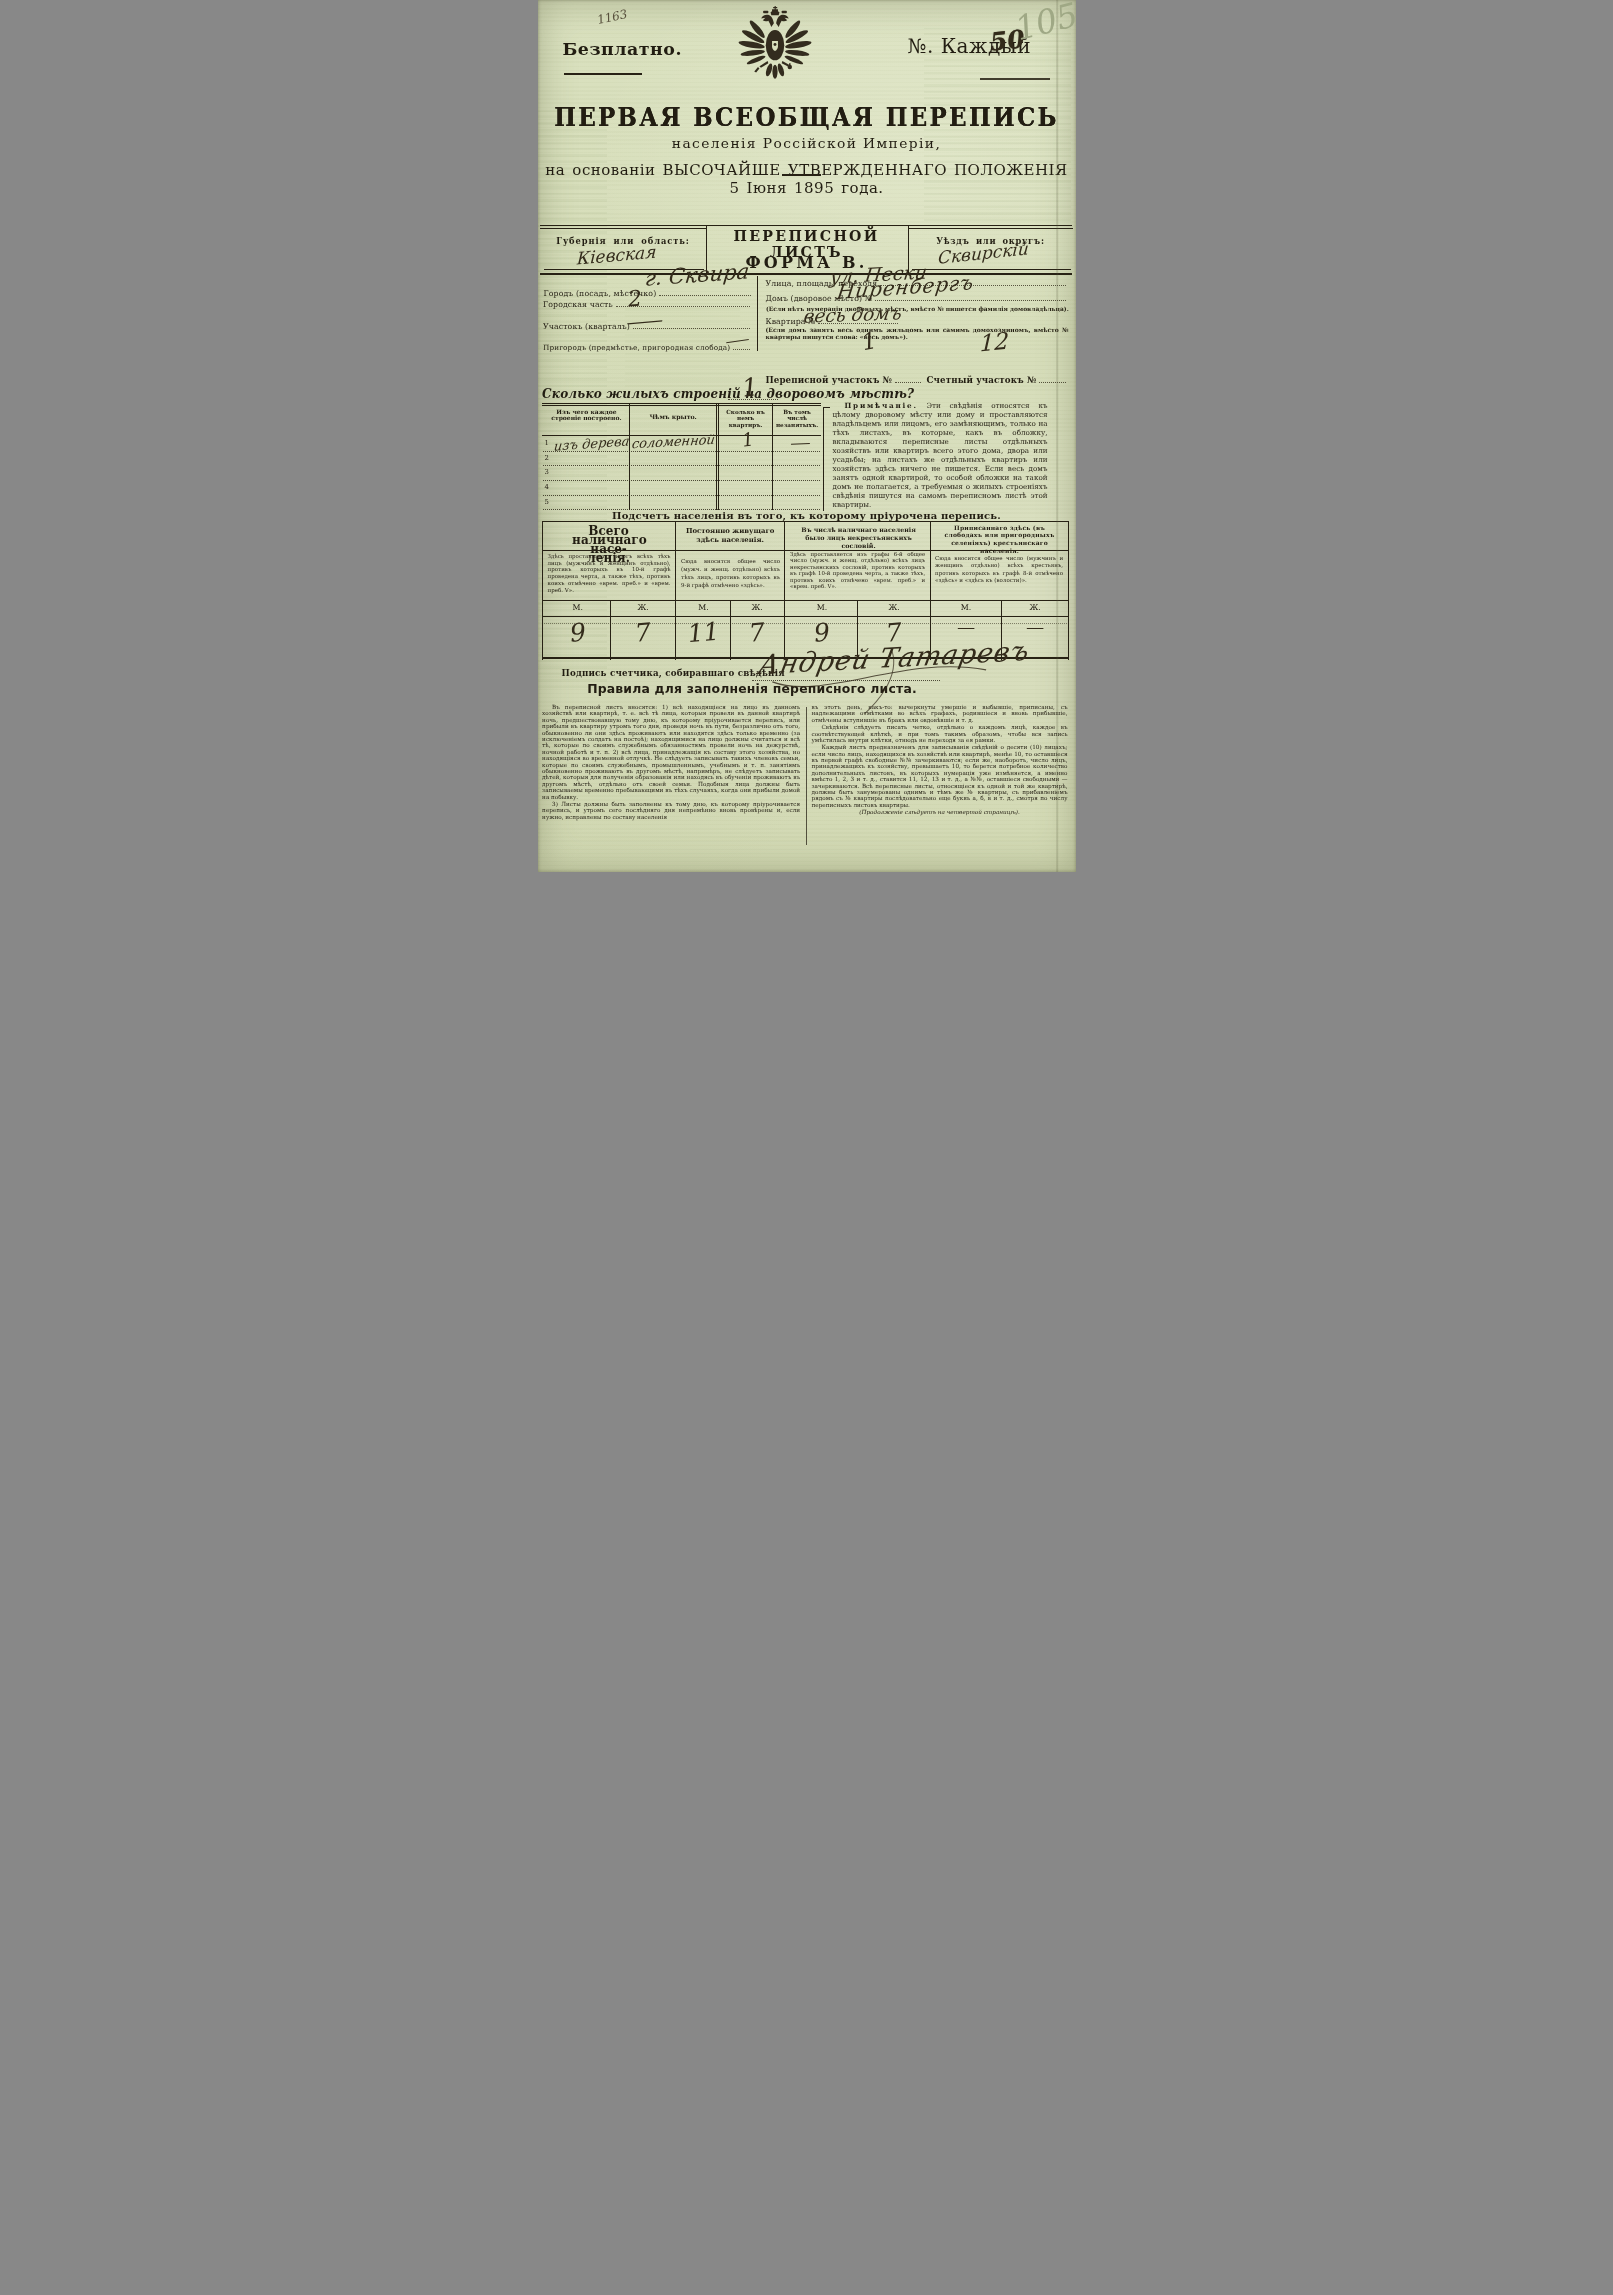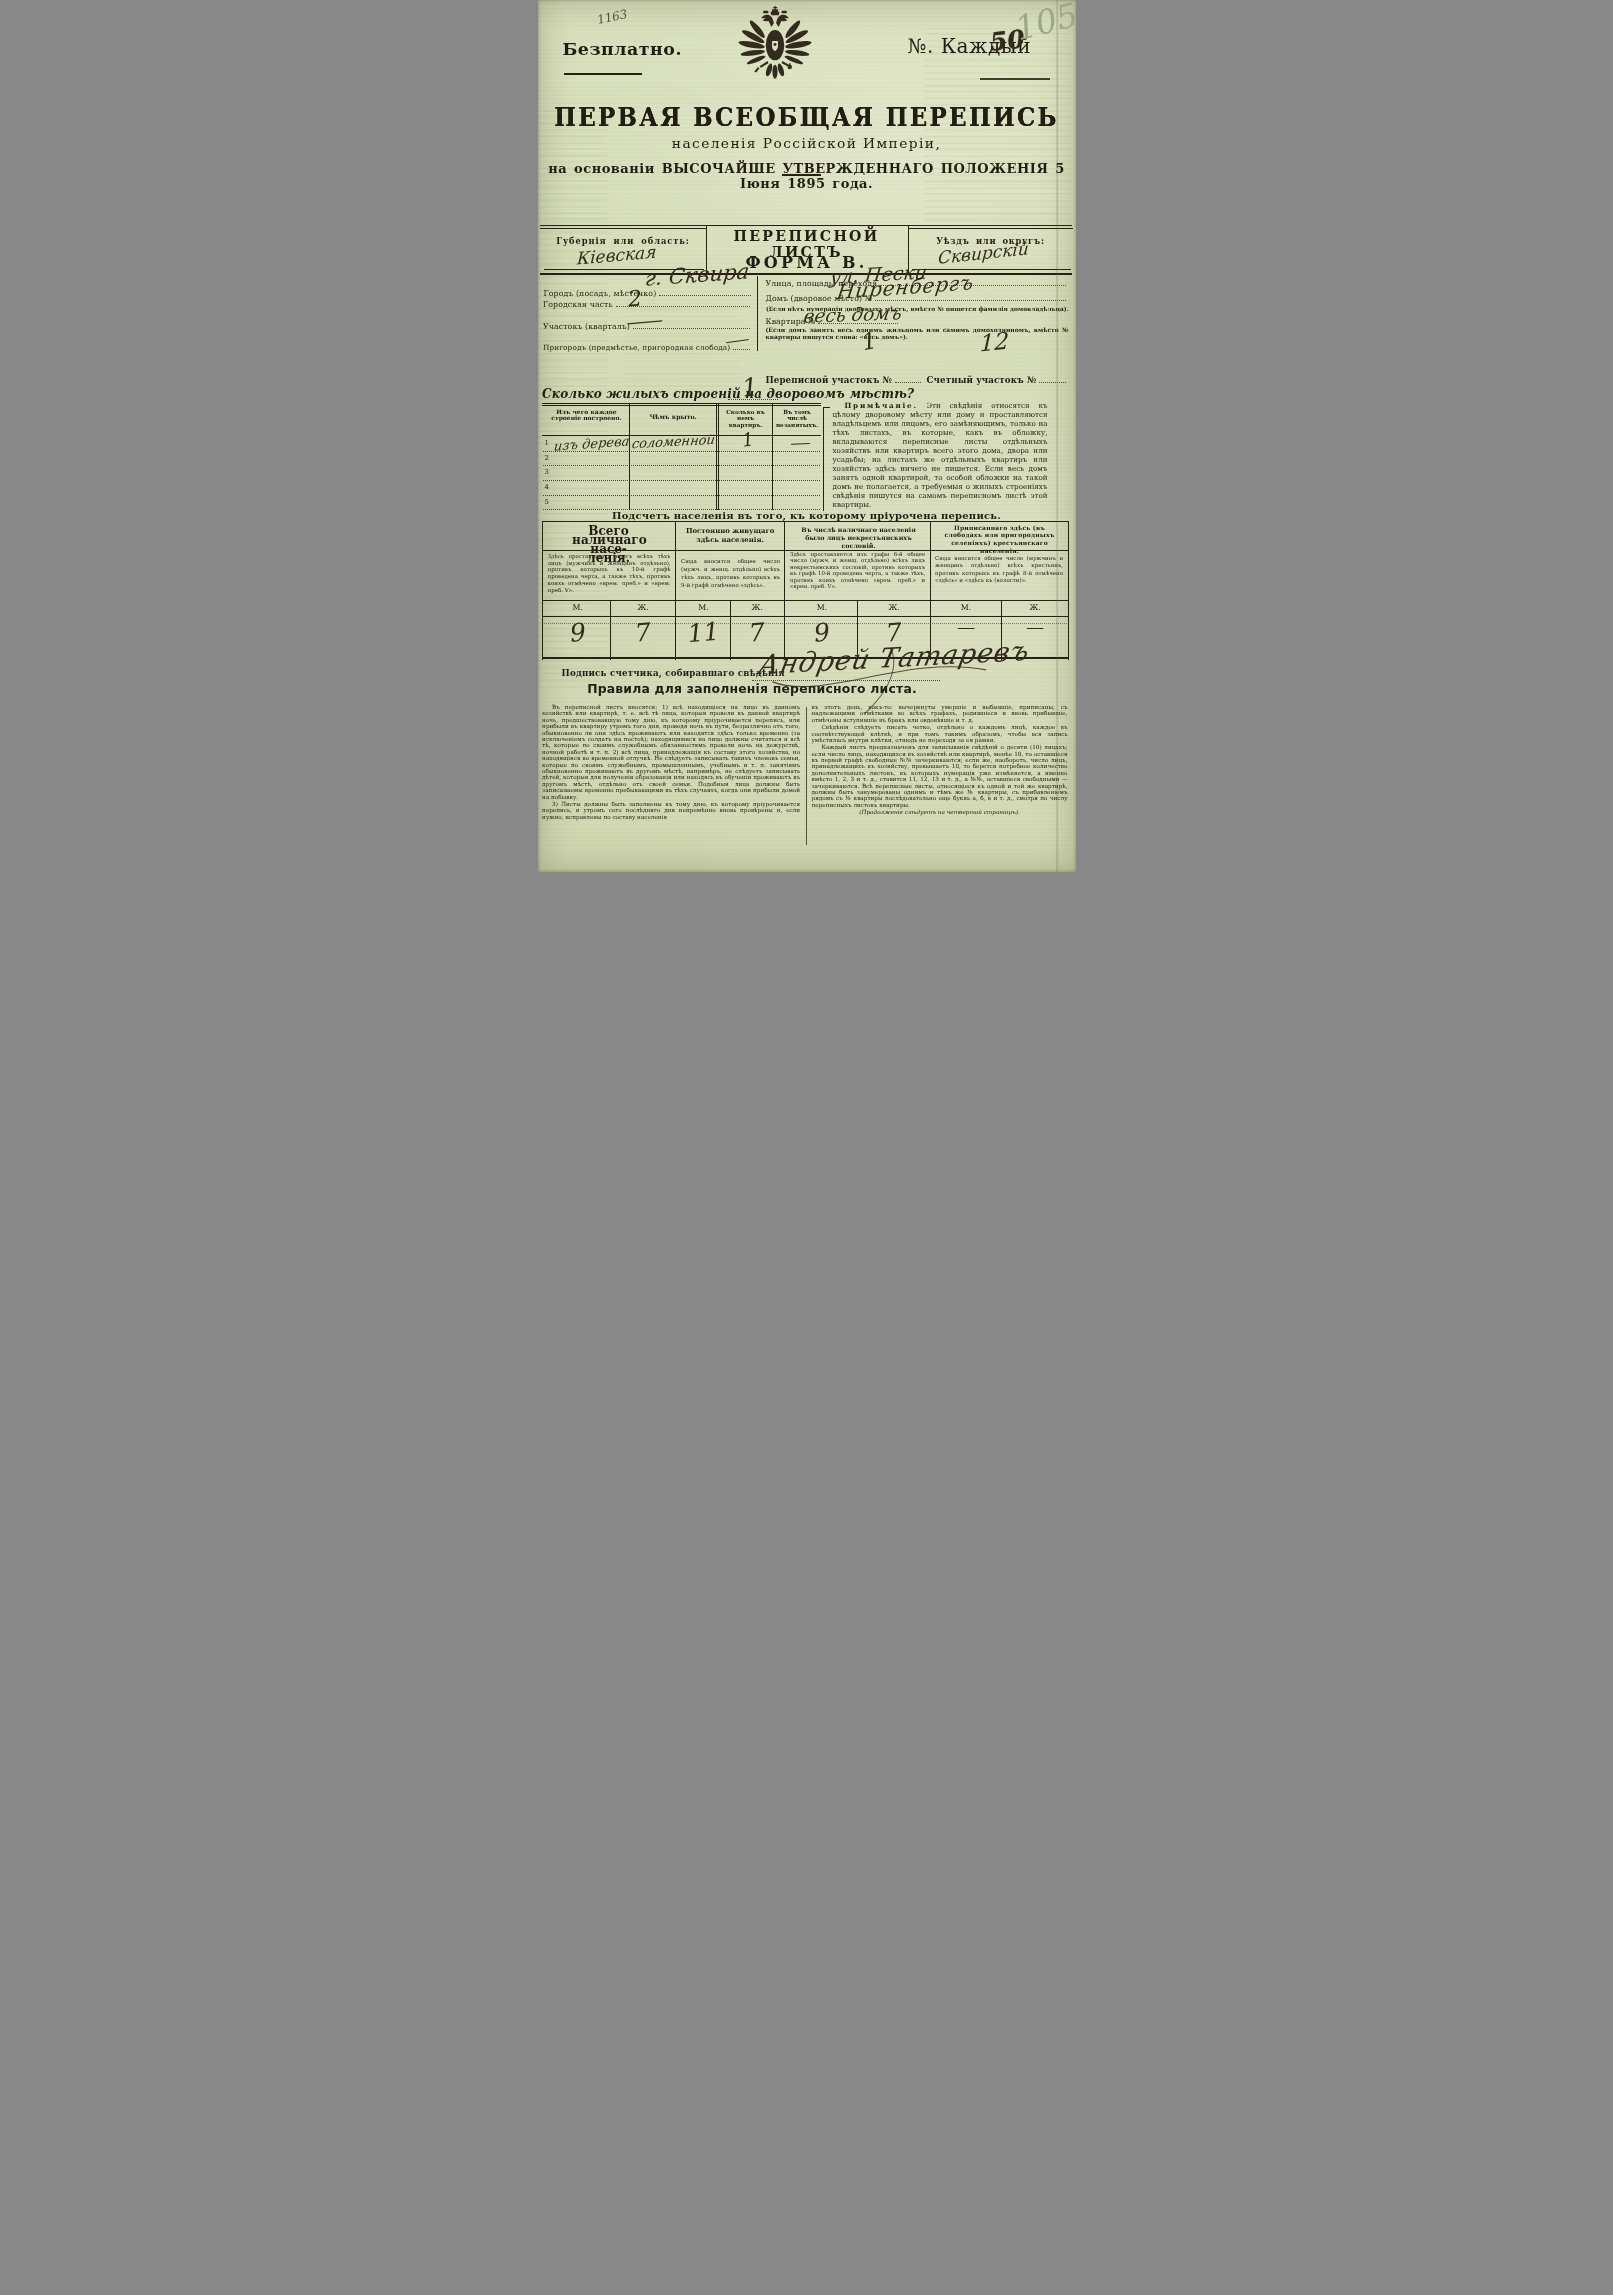--- a/index.html
+++ b/index.html
@@ -79,21 +79,21 @@
     <circle cx="100" cy="103" r="4" fill="#271f12"></circle>
   </svg>
 
   <div class="abs" style="left:370px;top:34px;font-size:20px;letter-spacing:0.5px;">№. Каждый</div>
   <div class="abs hw" style="left:452px;top:26px;font-size:25px;font-weight:bold;transform:rotate(-6deg);text-shadow:0 0 0.9px rgba(30,25,12,.65);">50</div>
   <div class="rule" style="left:442px;top:78px;width:70px;height:2.3px;opacity:.85;"></div>
   <div class="abs hw" style="left:477px;top:1.8px;font-size:33px;color:#9fa885;transform:rotate(-14deg);font-weight:normal;">105</div>
 
   <div class="abs center" style="left:0;top:103px;width:538px;font-size:23px;font-weight:bold;letter-spacing:2.3px;transform:scale(1.0,1.1);text-shadow:0 0 0.5px #1f1b12;">ПЕРВАЯ ВСЕОБЩАЯ ПЕРЕПИСЬ</div>
   <div class="abs center" style="left:0;top:135px;width:538px;font-size:13.8px;letter-spacing:1.4px;">населенія Россійской Имперіи,</div>
-  <div class="abs center" style="left:0;top:161px;width:538px;font-size:13px;letter-spacing:0.5px;word-spacing:1.8px;font-weight:bold;">на основаніи ВЫСОЧАЙШЕ УТВЕРЖДЕННАГО ПОЛОЖЕНІЯ 5 Іюня 1895 года.</div>
+  <div class="abs center" style="left:0;top:161px;width:538px;font-size:15px;letter-spacing:0.5px;word-spacing:1.8px;font-weight:normal;">на основаніи ВЫСОЧАЙШЕ УТВЕРЖДЕННАГО ПОЛОЖЕНІЯ 5 Іюня 1895 года.</div>
   <div class="rule" style="left:244px;top:174px;width:39px;height:2.3px;"></div>
 
   <div class="rule" style="left:2.8px;top:225px;width:532px;height:1.4px;"></div>
   <div class="rule" style="left:2.8px;top:228px;width:166px;height:0.7px;"></div>
   <div class="rule" style="left:370px;top:228px;width:165px;height:0.7px;"></div>
   <div class="rule" style="left:168px;top:225px;width:0.9px;height:49px;"></div>
   <div class="rule" style="left:370px;top:225px;width:0.9px;height:49px;"></div>
 
   <div class="abs center" style="left:5.5px;top:236px;width:160px;font-size:8.3px;letter-spacing:0.9px;word-spacing:3.2px;font-weight:bold;">Губернія или область:</div>
   <div class="abs hw" style="left:39px;top:245px;font-size:17px;transform:rotate(-5deg) skewX(-8deg);">Кіевская</div>

